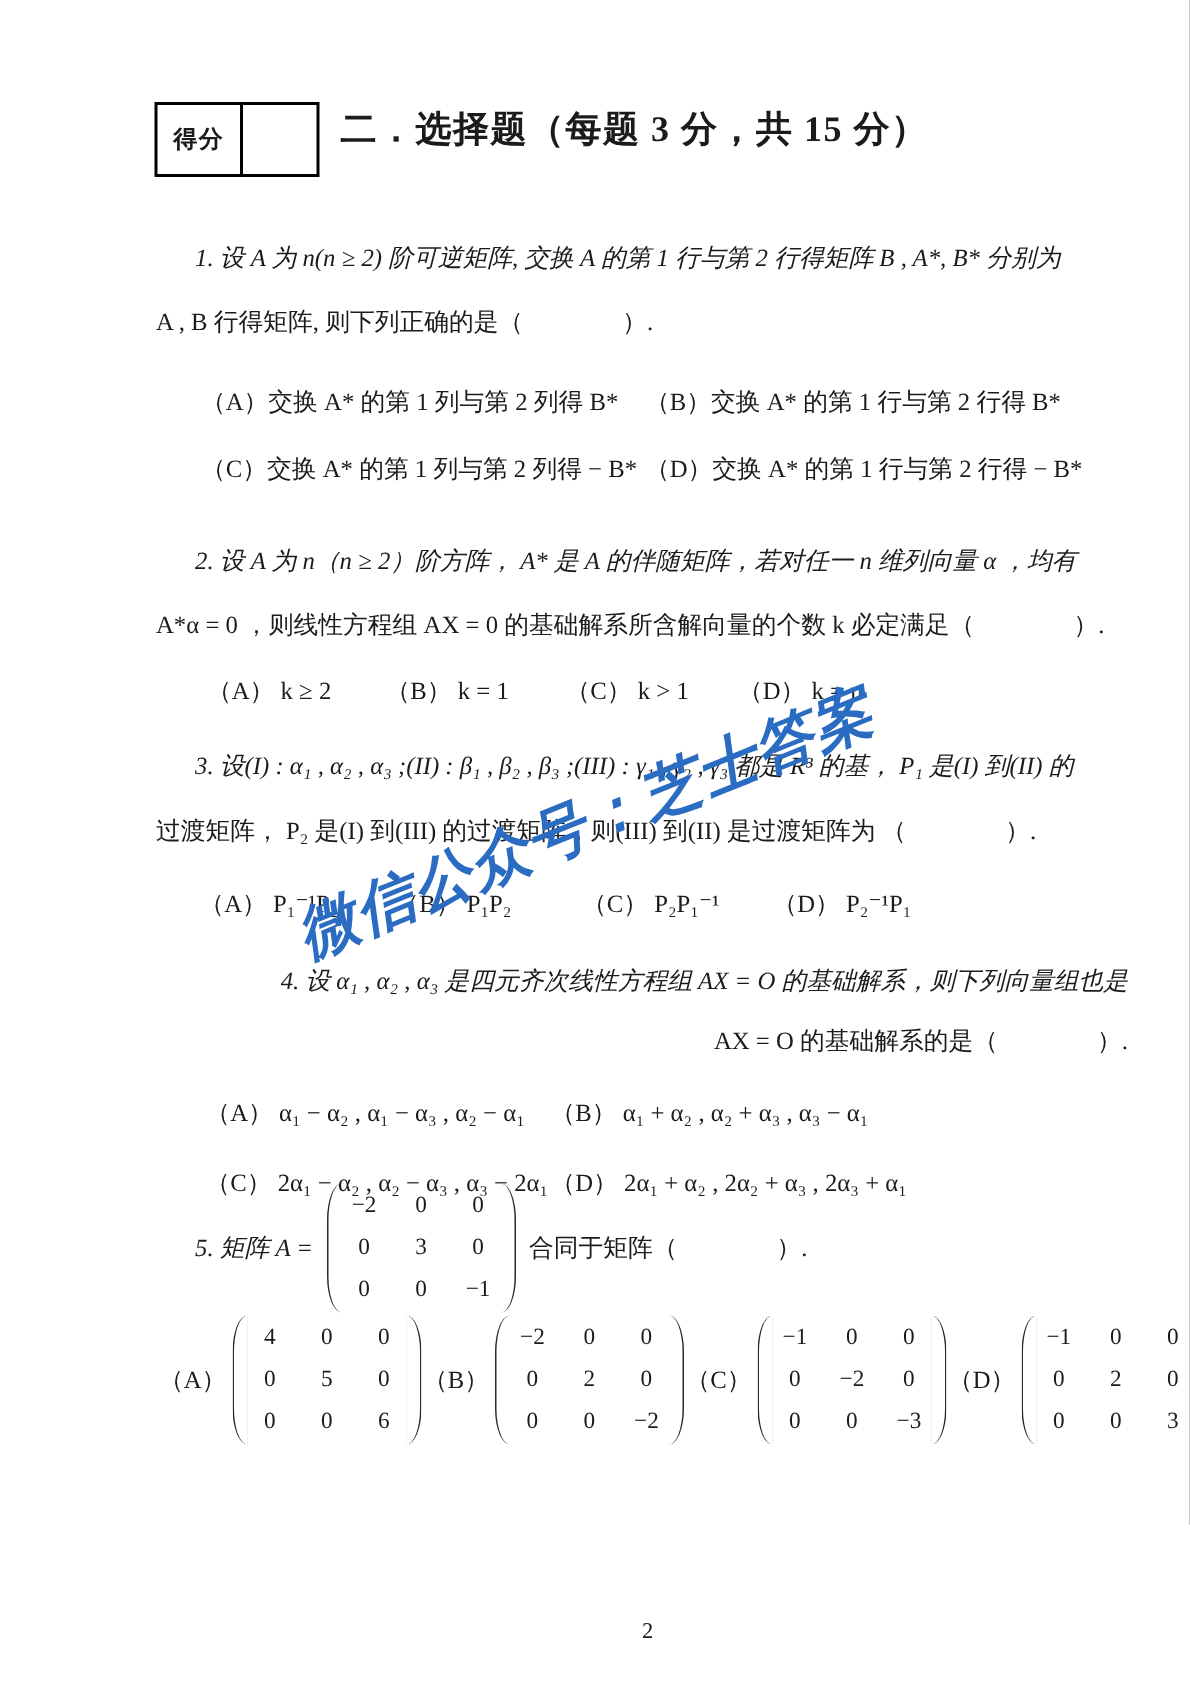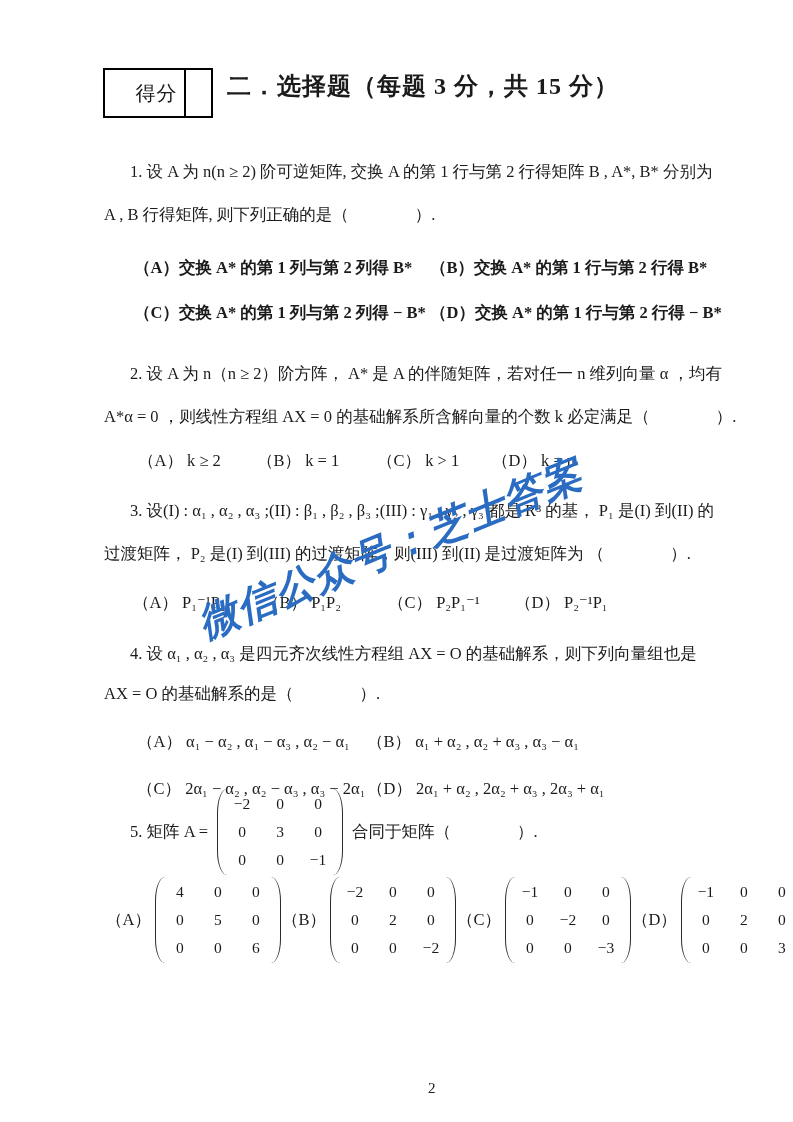--- a/index.html
+++ b/index.html
@@ -2,37 +2,37 @@
 <html><head>
 <meta charset="utf-8">
 <style>
   html,body{margin:0;padding:0;background:#9a9a9a;}
   .page{
     position:relative;width:793px;height:1122px;margin:0 auto;background:#ffffff;
     font-family:"Liberation Serif","DejaVu Serif",serif;color:#1b1b1b;overflow:hidden;
   }
   
   .score-box{position:absolute;left:103px;top:68px;width:110px;height:50px;border:2px solid #000;display:flex;box-sizing:border-box;}
-  .score-cell-label{width:55px;border-right:2px solid #000;display:flex;align-items:center;justify-content:center;font-size:20px;font-weight:400;letter-spacing:1px;padding-left:24px;}
+  .score-cell-label{width:55px;border-right:2px solid #000;display:flex;align-items:center;justify-content:center;font-size:16px;font-weight:700;letter-spacing:1px;}
   .score-cell-value{flex:1;}
   
   .section-title{position:absolute;left:227px;top:70px;font-size:24px;font-weight:bold;letter-spacing:1px;white-space:nowrap;}
   
   .q{position:absolute;left:104px;width:648px;font-size:16.5px;}
   .q p{margin:0;line-height:43px;white-space:nowrap;}
-  .first{padding-left:26px;}
+  .first{padding-left:26px;font-style:italic;}
   #q1{top:150px;}
   #q2{top:352px;}
   #q3{top:489px;}
   #q4{top:634px;}
-  #q4 p{line-height:40px;}
+  #q4 p{line-height:40px;text-align:right;}
   #q5{top:788px;}
   .optgrid{display:grid;white-space:nowrap;}
   .optgrid span{white-space:nowrap;line-height:45px;}
-  #q1 .optgrid{grid-template-columns:296px auto;padding-left:30px;margin-top:9px;font-weight:bold;}
+  #q1 .optgrid{grid-template-columns:296px auto;padding-left:30px;margin-top:9px;}
   #q2 .optgrid{grid-template-columns:119px 120px 115px auto;padding-left:34px;line-height:44px;}
   #q3 .optgrid{grid-template-columns:130px 125px 127px auto;padding-left:29px;margin-top:5px;}
   #q4 .optgrid{grid-template-columns:230px auto;padding-left:33px;margin-top:4px;}
   #q4 .optgrid span{line-height:47px;}
   
   .q5-line{display:flex;align-items:center;gap:8px;white-space:nowrap;}
   .matrix{display:inline-grid;grid-template-columns:repeat(3,auto);column-gap:16px;row-gap:10px;
     padding:7px 15px;position:relative;font-size:15.5px;text-align:center;}
   .matrix::before{content:"";position:absolute;left:1px;top:1px;bottom:1px;width:9px;
     border-left:1.6px solid #2a2a2a;border-top-left-radius:10px 24px;border-bottom-left-radius:10px 24px;}

